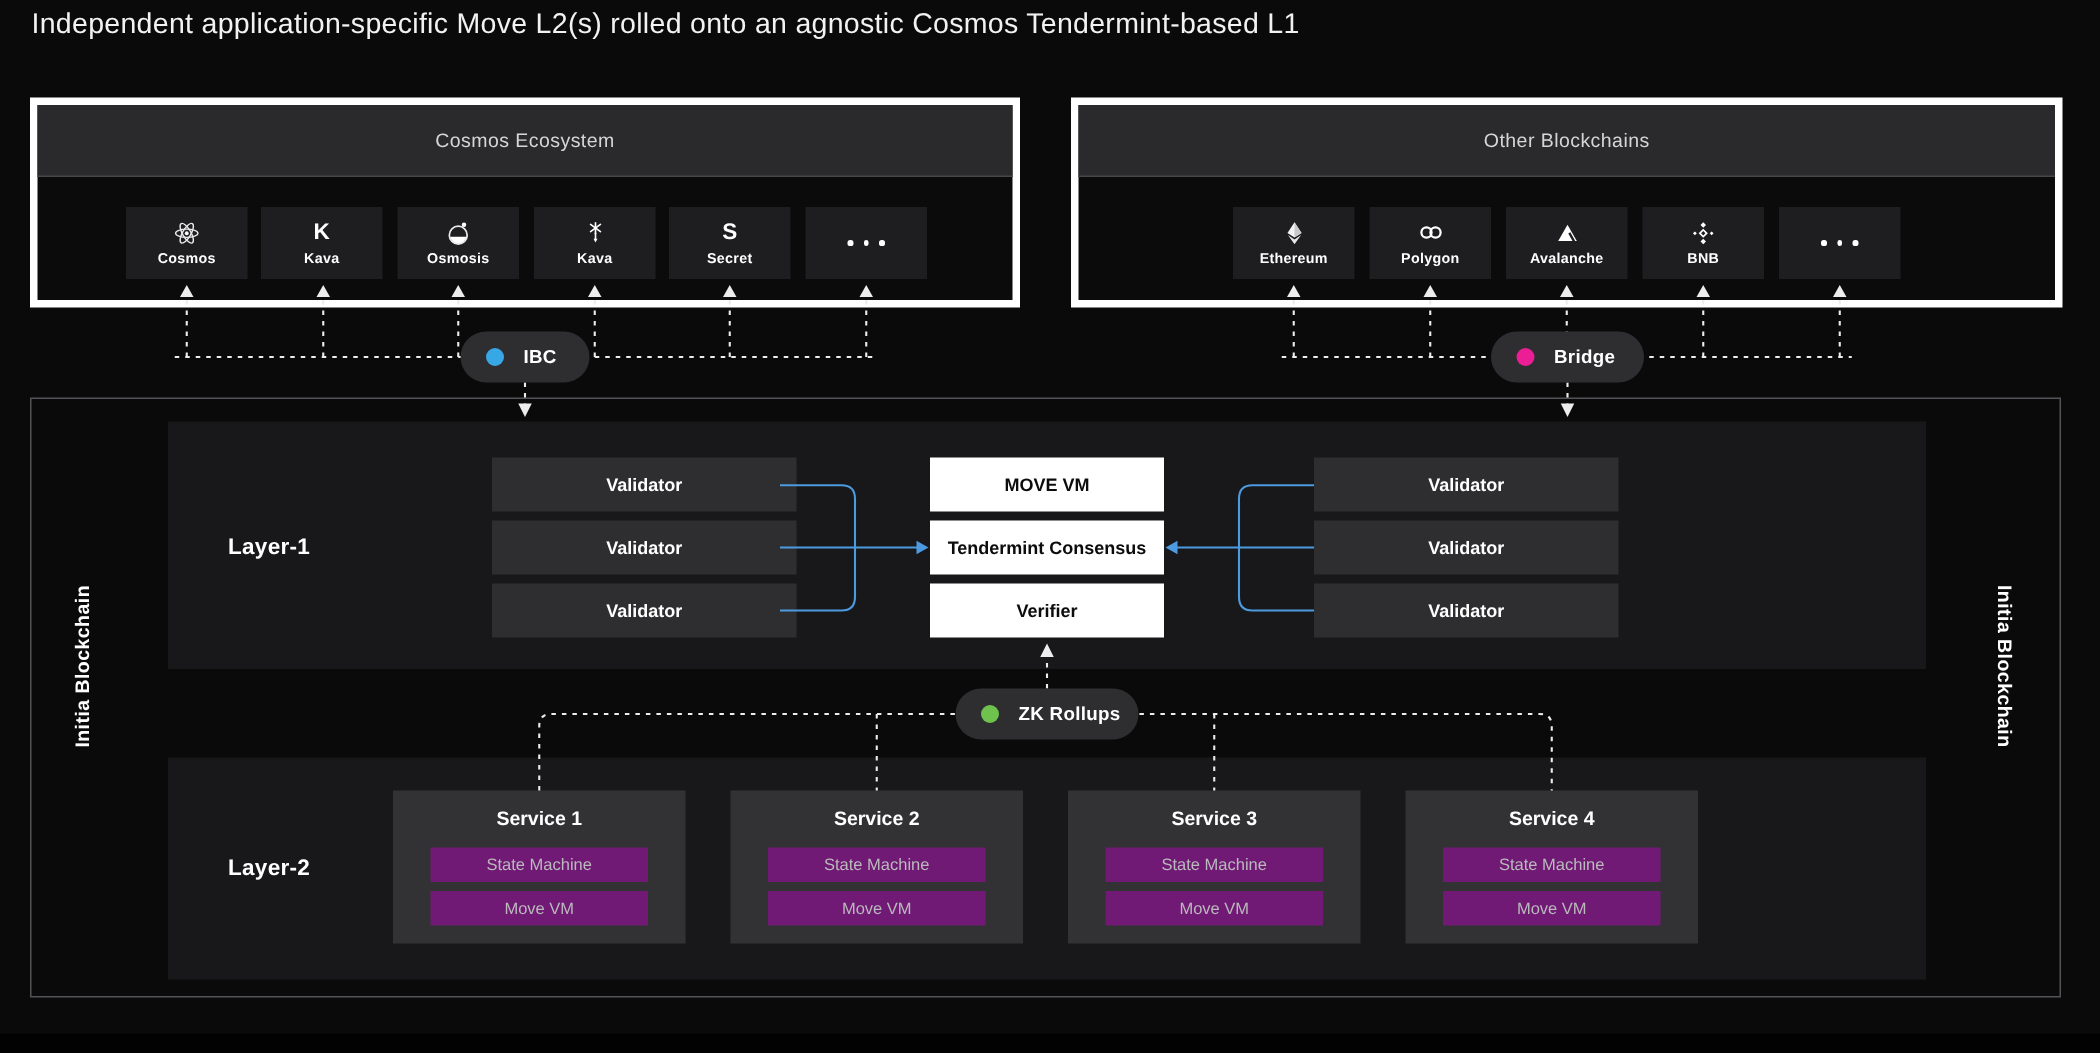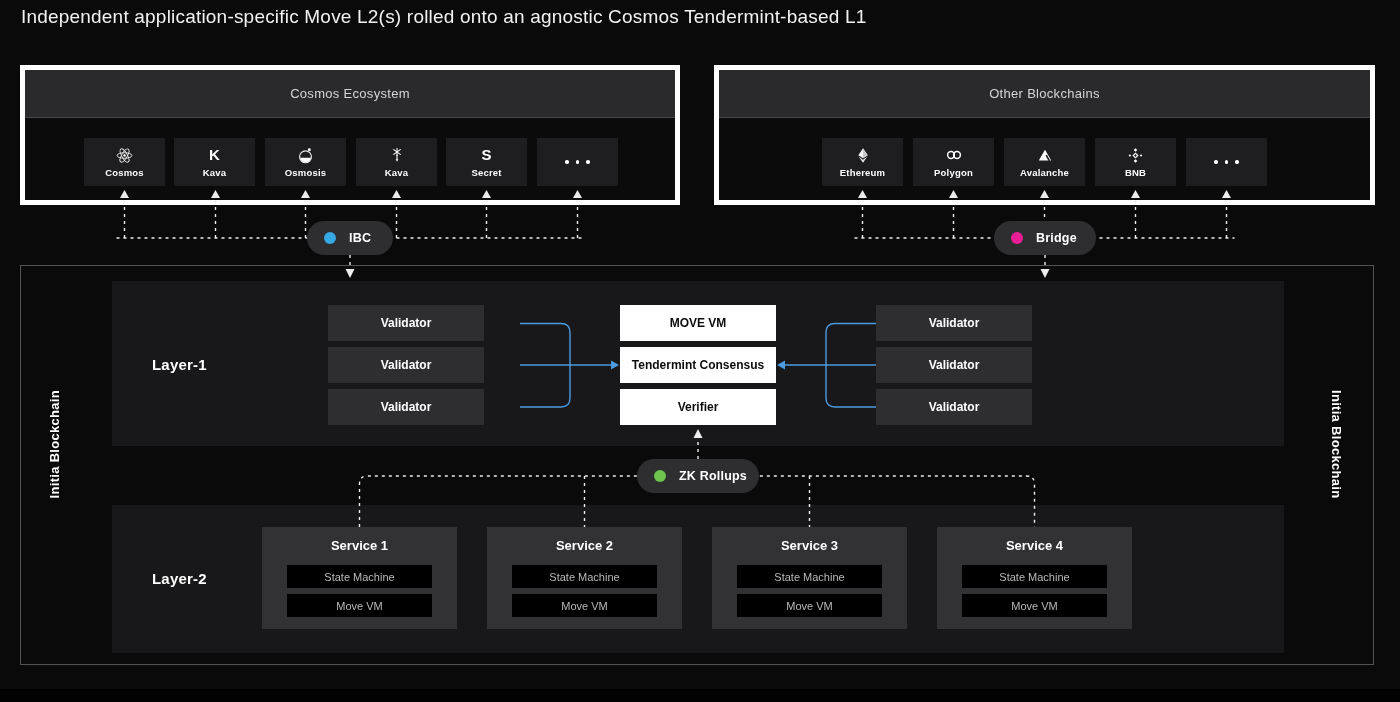--- a/index.html
+++ b/index.html
@@ -35,27 +35,27 @@
   .side-label { color:#fff; font-size:13px; font-weight:700; letter-spacing:.3px; }
   .side-label.left  { left:47px;  top:390px; writing-mode:vertical-rl; transform:rotate(180deg); }
   .side-label.right { left:1329px; top:390px; writing-mode:vertical-rl; }
 
   .layer { background:#18181a; }
   .layer1 { left:112px; top:281px; width:1172px; height:165px; }
   .layer2 { left:112px; top:505px; width:1172px; height:148px; }
   .layer-label { color:#fff; font-size:15px; font-weight:700; letter-spacing:.2px; }
 
   .node { display:flex; align-items:center; justify-content:center; font-weight:700; }
-  .validator { width:156px; height:36px; background:#2e2e31; color:#fff; font-size:12px; }
+  .validator { width:203px; height:36px; background:#2e2e31; color:#fff; font-size:12px; }
   .core { width:156px; height:36px; background:#ffffff; color:#0c0c0d; font-size:12px; }
 
   .service { width:195px; height:102px; background:#323235; }
   .service-title { position:absolute; left:0; top:11px; width:100%; text-align:center;
                    color:#fff; font-size:13px; font-weight:700; }
-  .subbox { position:absolute; left:25px; width:145px; height:23px; background:#000000;
+  .subbox { position:absolute; left:25px; width:145px; height:23px; background:#701a75;
             display:flex; align-items:center; justify-content:center;
             color:#bababc; font-size:11px; }
 
   svg.overlay { position:absolute; left:0; top:0; z-index:4; pointer-events:none; }
   .bottom-strip { left:0; top:689px; width:1400px; height:13px; background:#020203; }
 </style>
 </head>
 <body>
 
 <div class="canvas">

